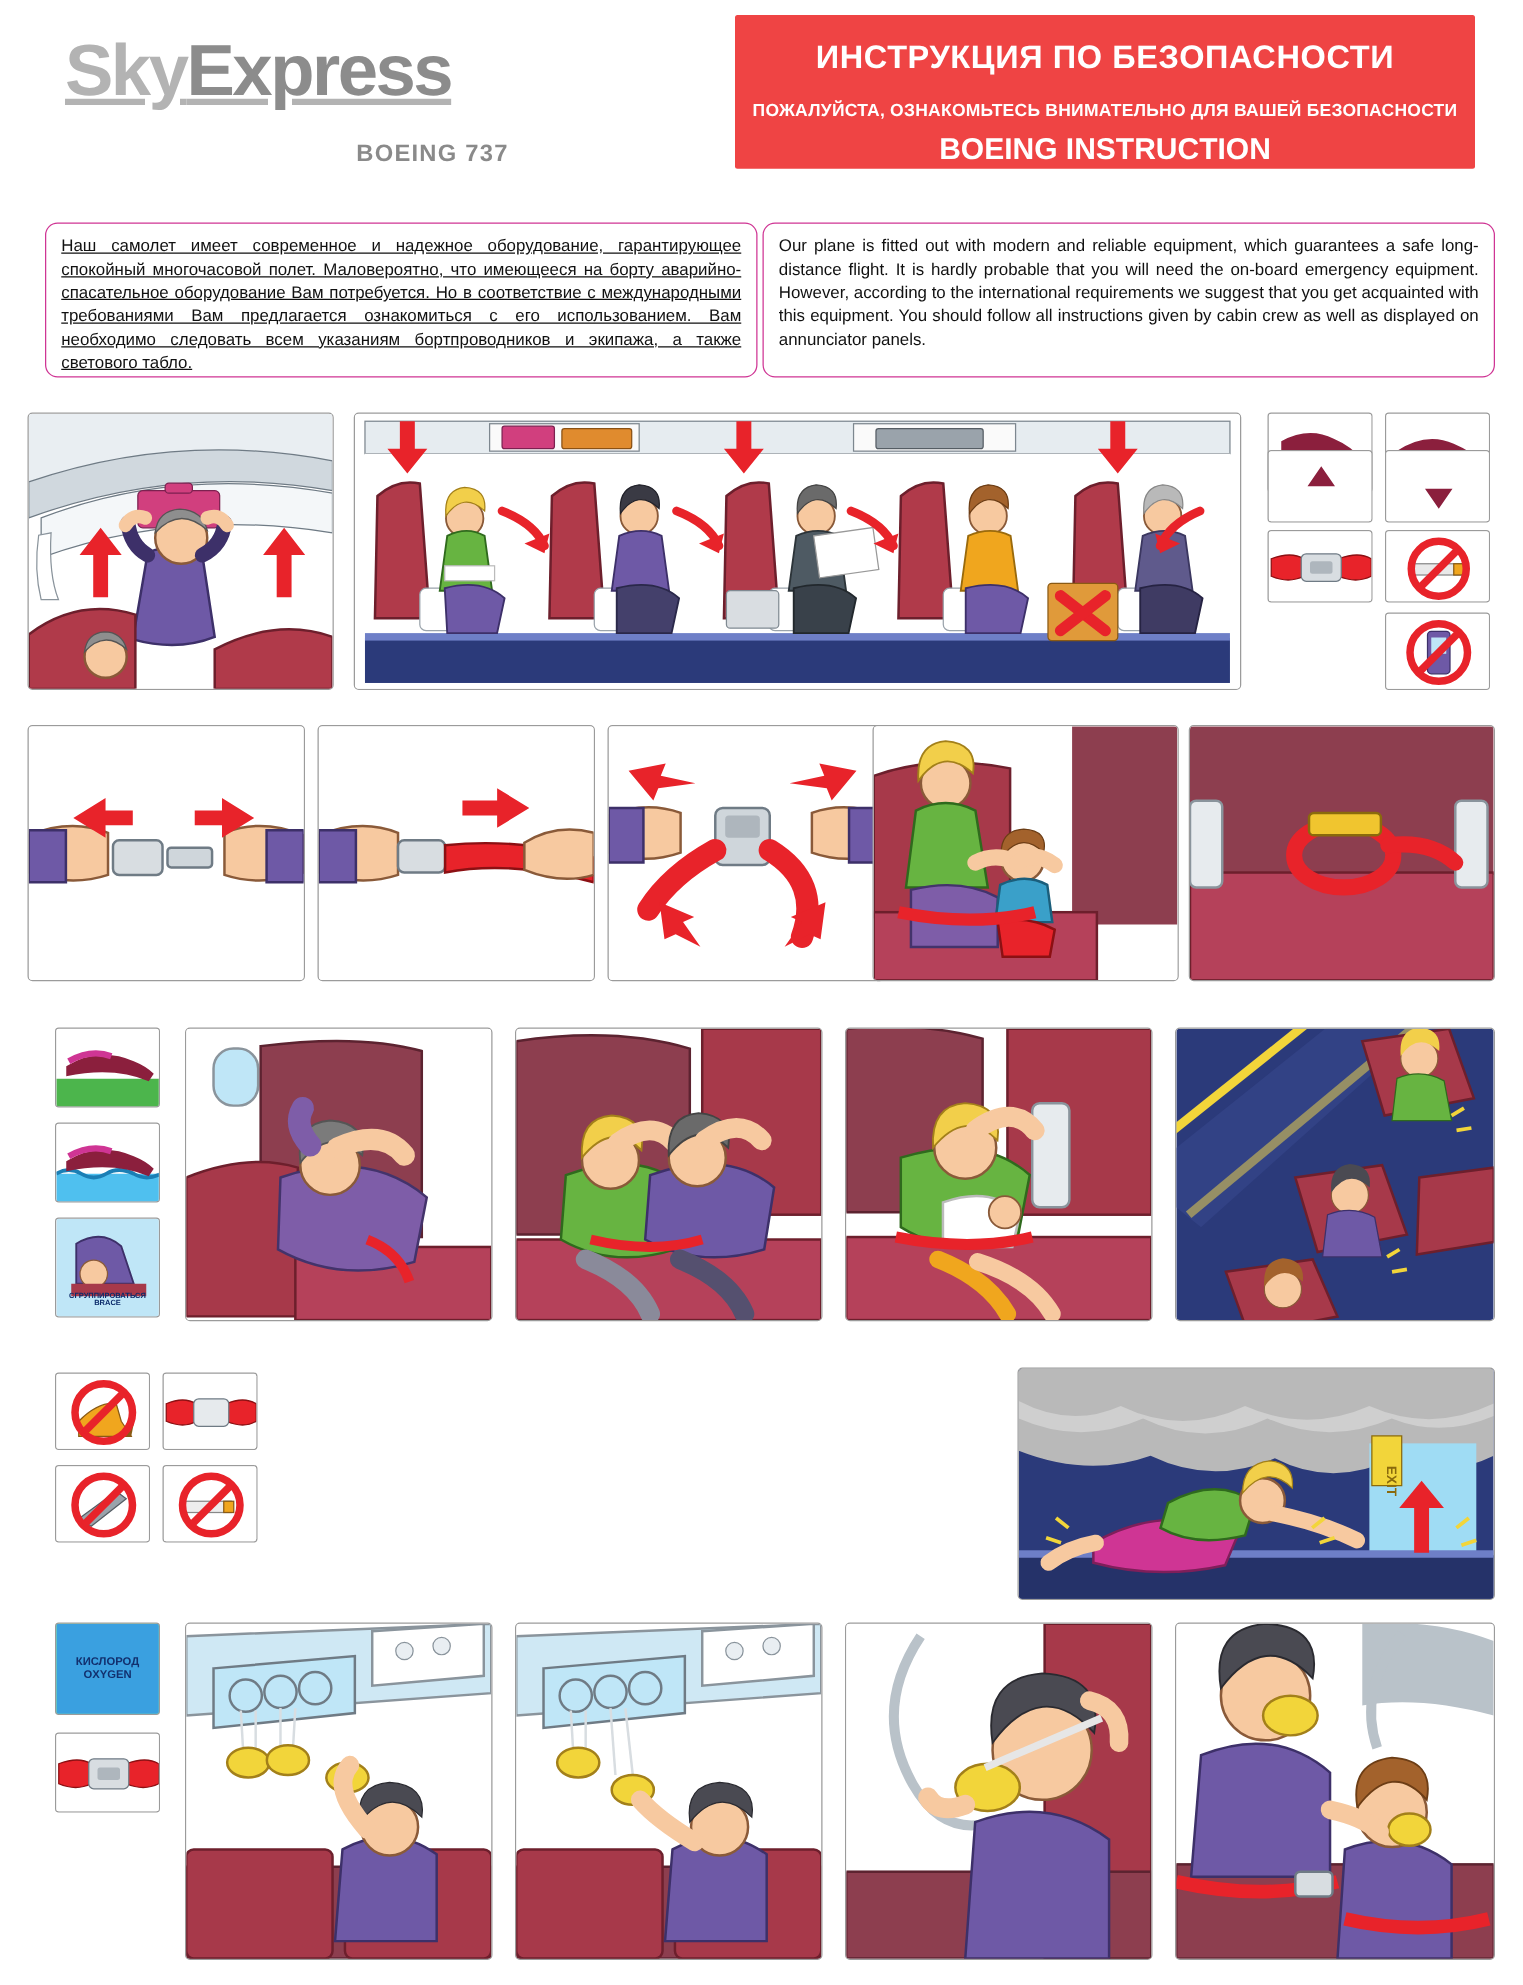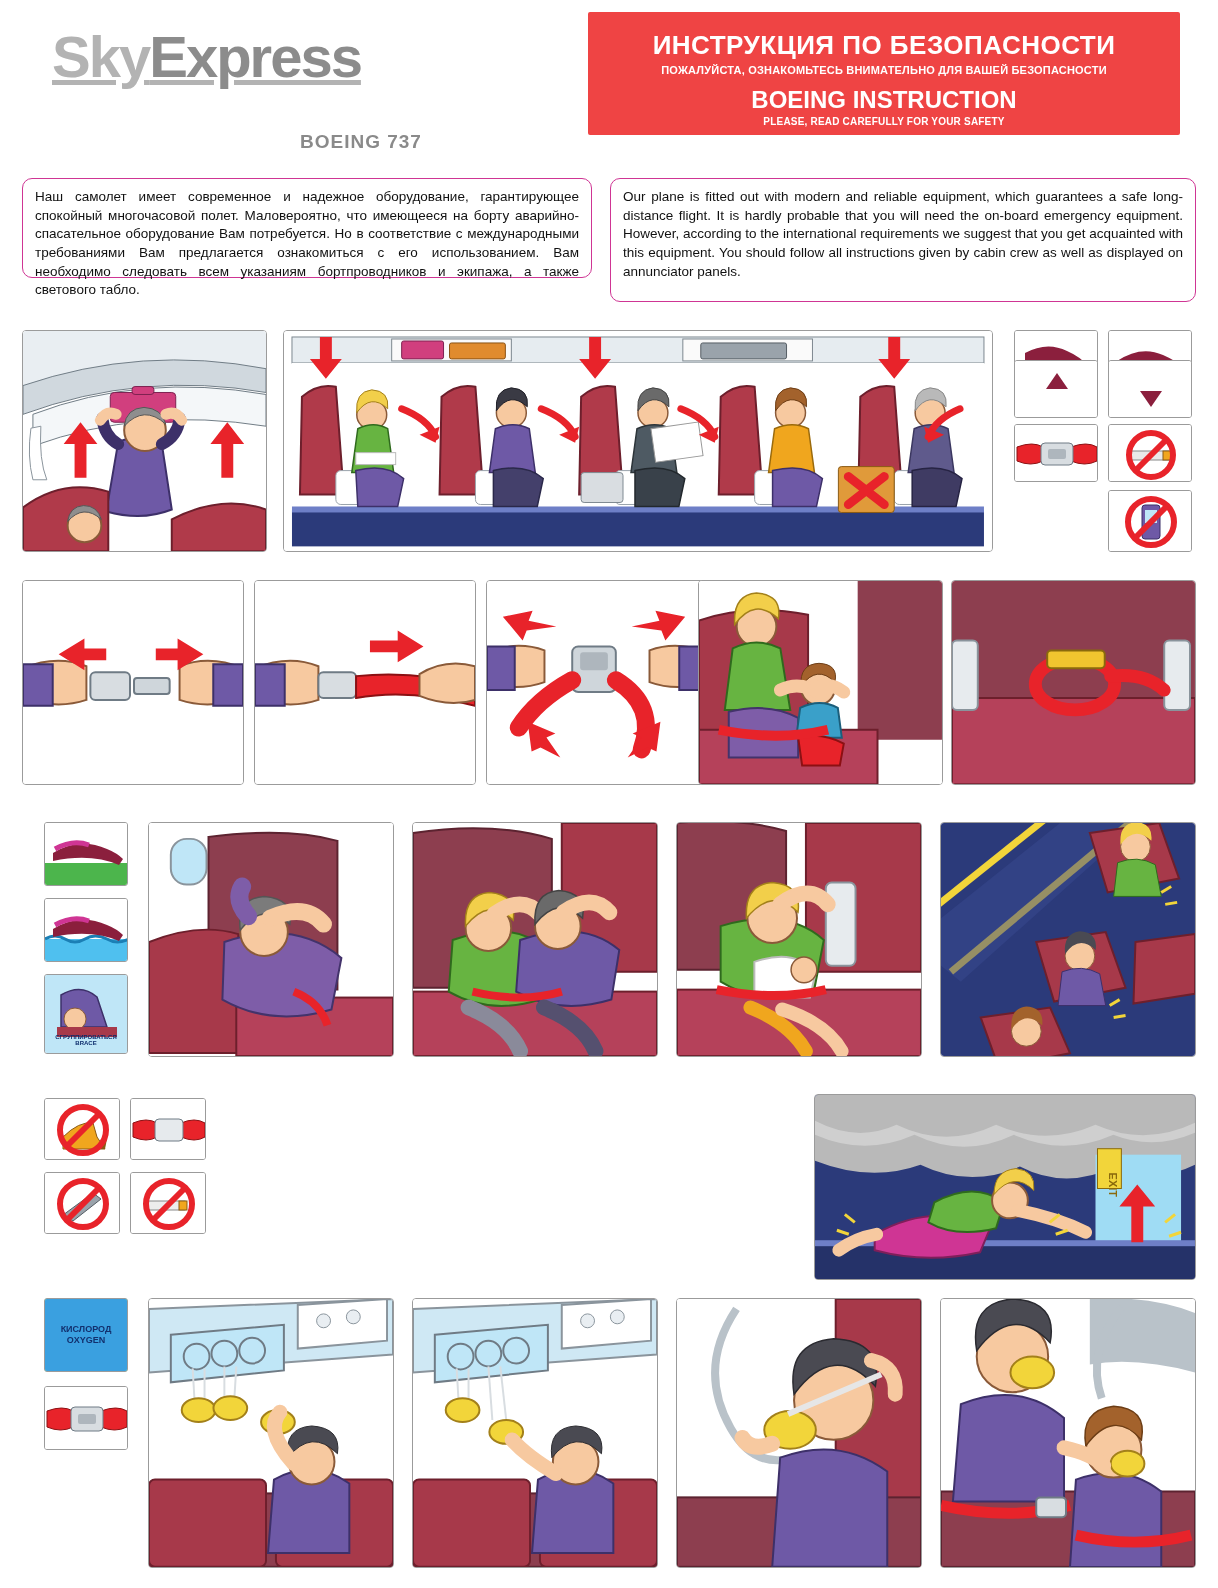--- a/index.html
+++ b/index.html
@@ -14,40 +14,40 @@
   
   .header { position:absolute; left:0; top:0; width:1218px; height:150px; }
   .logo {
     position:absolute; left:52px; top:28px;
     font-size:58px; font-weight:bold; letter-spacing:-2px;
     color:#b3b3b3; line-height:1;text-decoration:underline;
   }
   .logo .sky { color:#b3b3b3; }
   .logo .exp { color:#8c8c8c; }
   .model {
-    position:absolute; left:300px; top:113px;
-    font-size:19px; font-weight:bold; color:#8a8a8a; letter-spacing:1px;margin-top:18px;
+    position:absolute; left:285px; top:113px;
+    font-size:19px; font-weight:bold; color:#8a8a8a; letter-spacing:1px;
   }
   .titlebox {
     position:absolute; left:588px; top:12px; width:592px; height:123px;
     background:#ef4444; color:#fff; text-align:center;
     border-radius:2px; padding-top:18px;
   }
   .t-ru { font-size:26px; font-weight:bold; letter-spacing:.5px; }
-  .t-ru-sub { font-size:11px; font-weight:bold; margin-top:3px; letter-spacing:.2px; }
+  .t-ru-sub { font-size:14px; font-weight:bold; margin-top:19px; letter-spacing:.2px; }
   .t-en { font-size:24px; font-weight:bold; margin-top:10px; }
   .t-en-sub { font-size:10px; font-weight:bold; margin-top:2px; letter-spacing:.2px; }
 
   
   .intro {
     position:absolute; top:178px; border:1.5px solid #cf3594; border-radius:10px;
     padding:9px 12px; font-size:13.5px; line-height:1.38; color:#111;
     text-align:justify;
   }
-  #intro-ru { left:22px; width:570px; height:100px; }
+  #intro-ru { left:36px; width:570px; height:124px;text-decoration:underline; }
   #intro-en { left:610px; width:586px; height:124px; }
 
   
   .panel { position:absolute; border:1px solid #9b9b9b; border-radius:4px; background:#fff; overflow:hidden; }
   .pict { position:absolute; inset:0; }
 
   
   .tile { position:absolute; border:1px solid #9b9b9b; border-radius:3px; background:#fff; overflow:hidden; }
 
   svg { display:block; }

